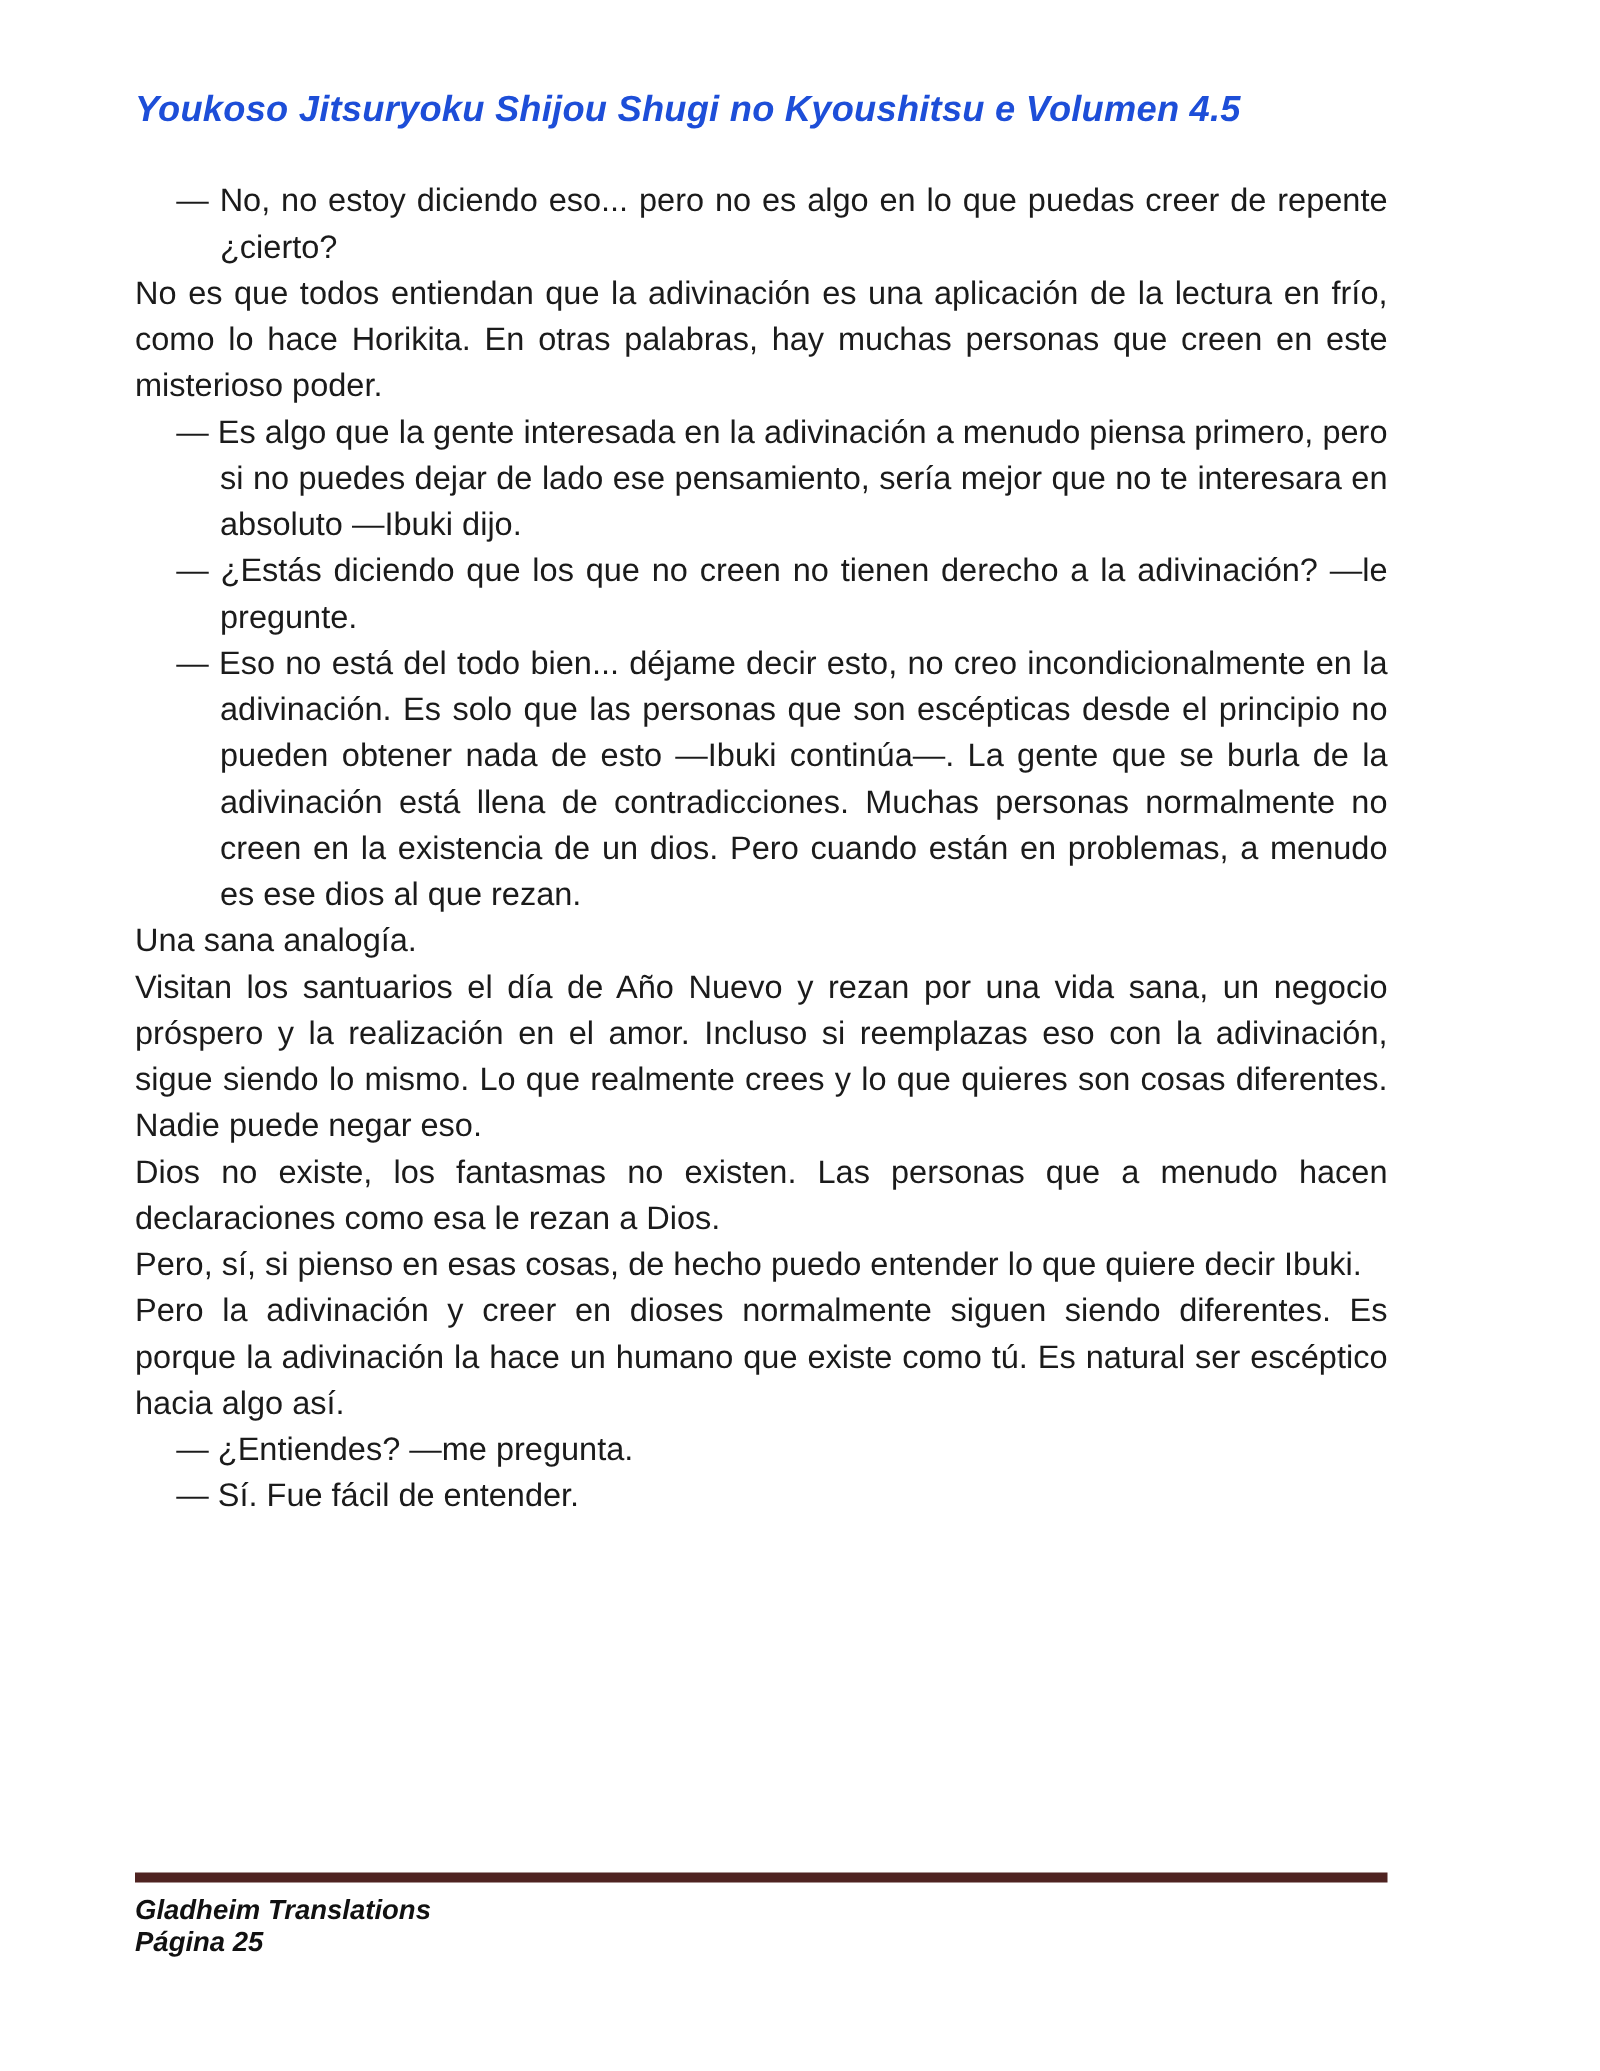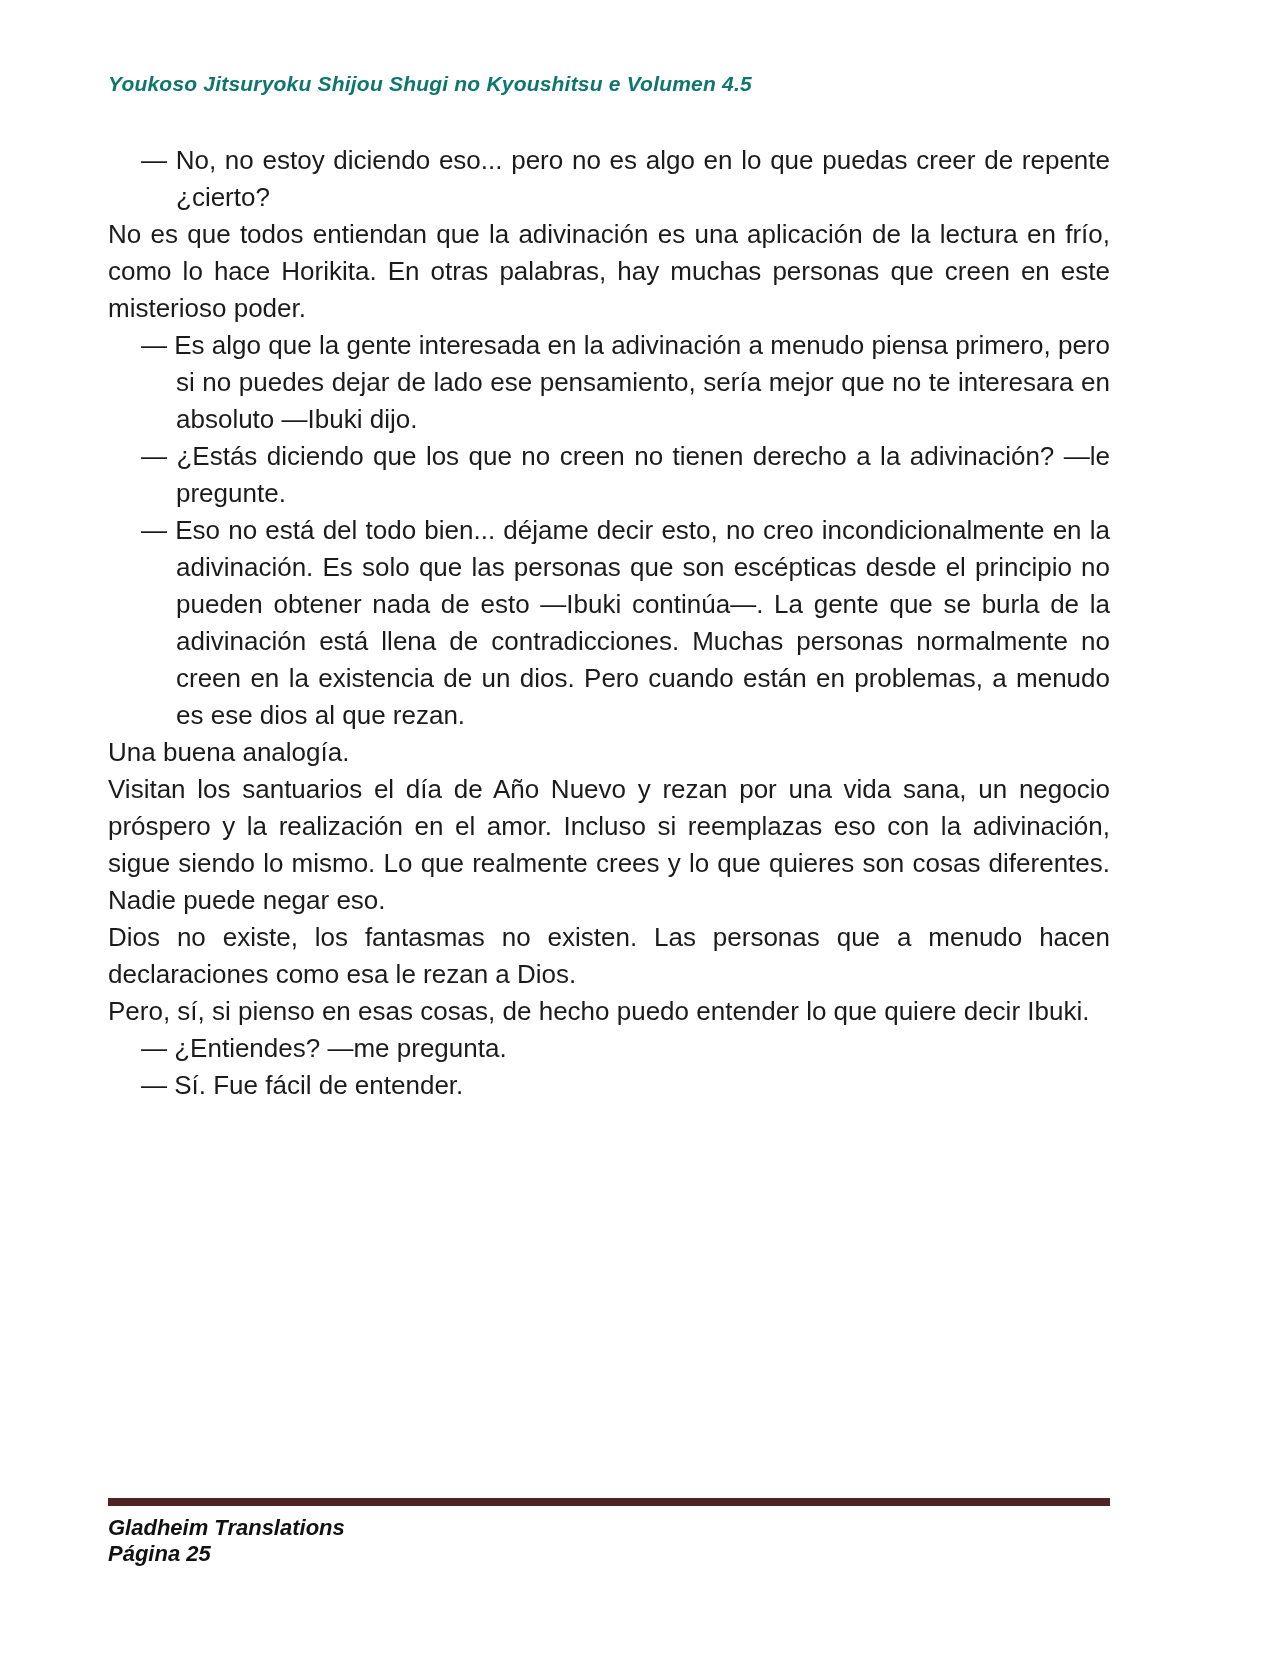--- a/index.html
+++ b/index.html
@@ -10,25 +10,25 @@
     position: relative;
     overflow: hidden;
     font-family: "Liberation Sans", sans-serif;
     color: var(--ink);
   }
   .page-header {
     position: absolute;
     top: 72px; left: 108px; right: 170px;
   }
   .book-title {
-    font-size: 21px;
+    font-size: 29px;
     font-weight: bold;
     font-style: italic;
     letter-spacing: 0.2px;
-    color: #0f766e;
+    color: #1d4ed8;
   }
   .page-body {
     position: absolute;
     top: 142px; left: 108px; right: 170px;
     font-size: 26px;
     line-height: 37px;
     text-align: justify;
   }
   .page-body p { }
   .page-body p:first-child { margin-top: 0; }
@@ -66,24 +66,25 @@
   <div class="book-title">Youkoso Jitsuryoku Shijou Shugi no Kyoushitsu e Volumen 4.5</div>
 </header>
 
 <main class="page-body">
 
 <p class="dialogue">— No, no estoy diciendo eso... pero no es algo en lo que puedas creer de repente ¿cierto?</p>
     <p class="normal">No es que todos entiendan que la adivinación es una aplicación de la lectura en frío, como lo hace Horikita. En otras palabras, hay muchas personas que creen en este misterioso poder.</p>
     <p class="dialogue">— Es algo que la gente interesada en la adivinación a menudo piensa primero, pero si no puedes dejar de lado ese pensamiento, sería mejor que no te interesara en absoluto —Ibuki dijo.</p>
     <p class="dialogue">— ¿Estás diciendo que los que no creen no tienen derecho a la adivinación? —le pregunte.</p>
     <p class="dialogue">— Eso no está del todo bien... déjame decir esto, no creo incondicionalmente en la adivinación. Es solo que las personas que son escépticas desde el principio no pueden obtener nada de esto —Ibuki continúa—. La gente que se burla de la adivinación está llena de contradicciones. Muchas personas normalmente no creen en la existencia de un dios. Pero cuando están en problemas, a menudo es ese dios al que rezan.</p>
-    <p class="normal">Una buena analogía.</p>
+    <p class="normal">Una sana analogía.</p>
     <p class="normal">Visitan los santuarios el día de Año Nuevo y rezan por una vida sana, un negocio próspero y la realización en el amor. Incluso si reemplazas eso con la adivinación, sigue siendo lo mismo. Lo que realmente crees y lo que quieres son cosas diferentes. Nadie puede negar eso.</p>
     <p class="normal">Dios no existe, los fantasmas no existen. Las personas que a menudo hacen declaraciones como esa le rezan a Dios.</p>
     <p class="normal">Pero, sí, si pienso en esas cosas, de hecho puedo entender lo que quiere decir Ibuki.</p>
+    <p class="normal">Pero la adivinación y creer en dioses normalmente siguen siendo diferentes. Es porque la adivinación la hace un humano que existe como tú. Es natural ser escéptico hacia algo así.</p>
     <p class="dialogue">— ¿Entiendes? —me pregunta.</p>
     <p class="dialogue">— Sí. Fue fácil de entender.</p>
   </main>
 
 <footer class="page-footer">
   <div class="footer-rule"></div>
   <div class="footer-row">
     <span>Gladheim Translations</span>
     <span>Página 25</span>
   </div>

